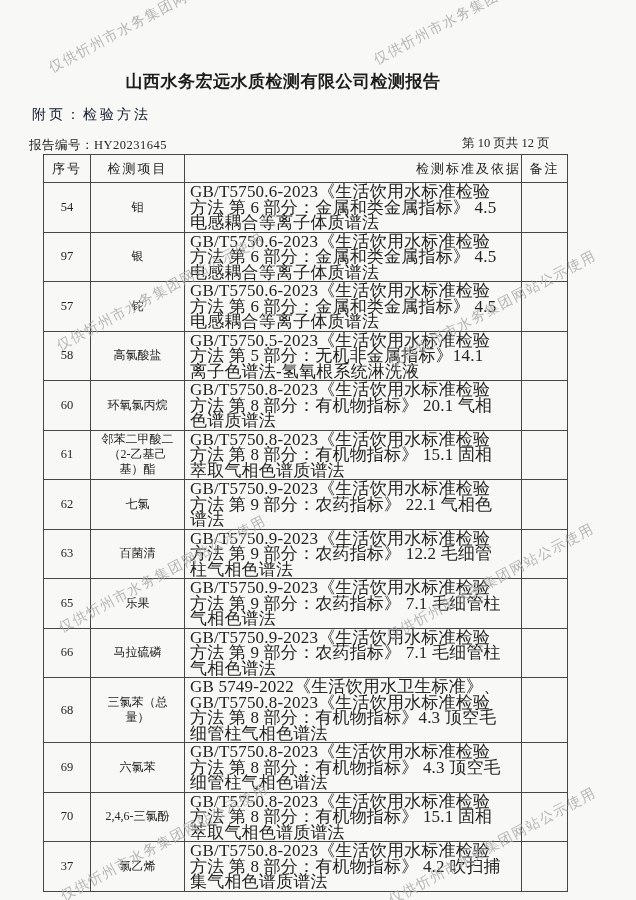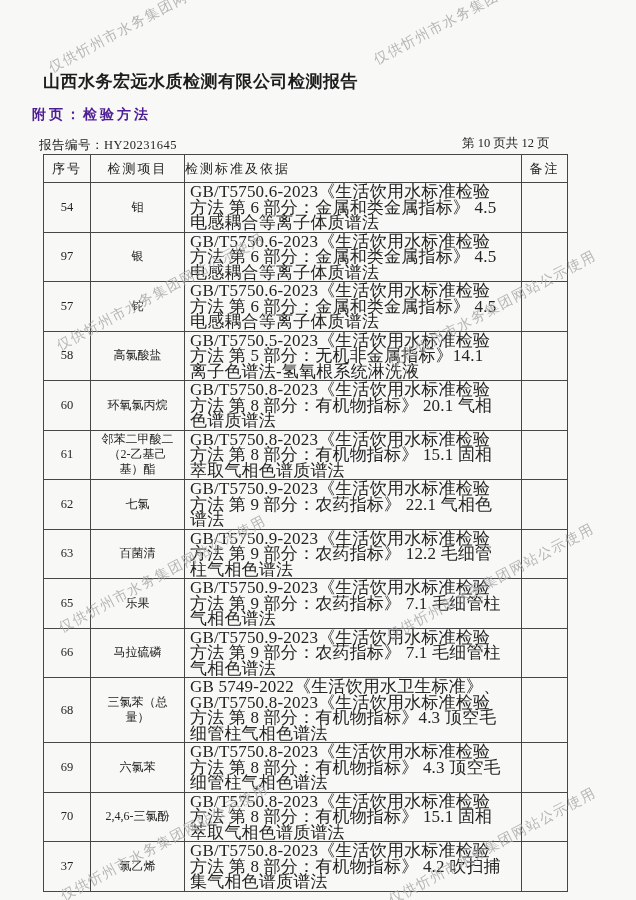--- a/index.html
+++ b/index.html
@@ -21,34 +21,33 @@
     color:#a8a8a8;
     opacity:.82;
     transform:rotate(-28deg);
     transform-origin:0 50%;
     pointer-events:none;
     z-index:5;
   }
   
   .title {
     position:absolute; left:43px; top:70px; width:480px;
-    text-align:left;
+    text-align:center;
     font-family:"Liberation Sans","DejaVu Sans",sans-serif;
     font-size:17px; font-weight:bold; color:#1d1d1d;
     letter-spacing:.5px;
     z-index:2;
   }
   .subtitle {
     position:absolute; left:32px; top:106px;
-    font-size:14px; letter-spacing:3px; color:#4c1d95;
-    z-index:2;
-    font-weight:bold;
+    font-size:14px; letter-spacing:3px; color:#0f172a;
+    z-index:2;
   }
   .report-no {
-    position:absolute; left:39px; top:137px;
+    position:absolute; left:29px; top:137px;
     font-size:12.5px; letter-spacing:.5px; color:#242424;
     z-index:2;
   }
   .page-info {
     position:absolute; left:462px; top:135px;
     font-size:12.5px; color:#242424;
     z-index:2;
   }
   
   table.methods {
@@ -99,21 +98,21 @@
   <div class="title">山西水务宏远水质检测有限公司检测报告</div>
   <div class="subtitle">附页：检验方法</div>
   <div class="report-no">报告编号：HY20231645</div>
   <div class="page-info">第 10 页共 12 页</div>
 
   <table class="methods">
     <thead>
       <tr>
         <th class="col-no">序号</th>
         <th class="col-item">检测项目</th>
-        <th class="col-standard" style="text-align:left;">检测标准及依据</th>
+        <th class="col-standard" style="text-align:right;">检测标准及依据</th>
         <th class="col-remark">备注</th>
       </tr>
     </thead>
     <tbody>
         <tr>
           <td class="col-no">54</td>
           <td class="col-item">钼</td>
           <td class="col-standard">GB/T5750.6-2023《生活饮用水标准检验方法 第 6 部分：金属和类金属指标》 4.5 电感耦合等离子体质谱法</td>
           <td class="col-remark"></td>
         </tr>

